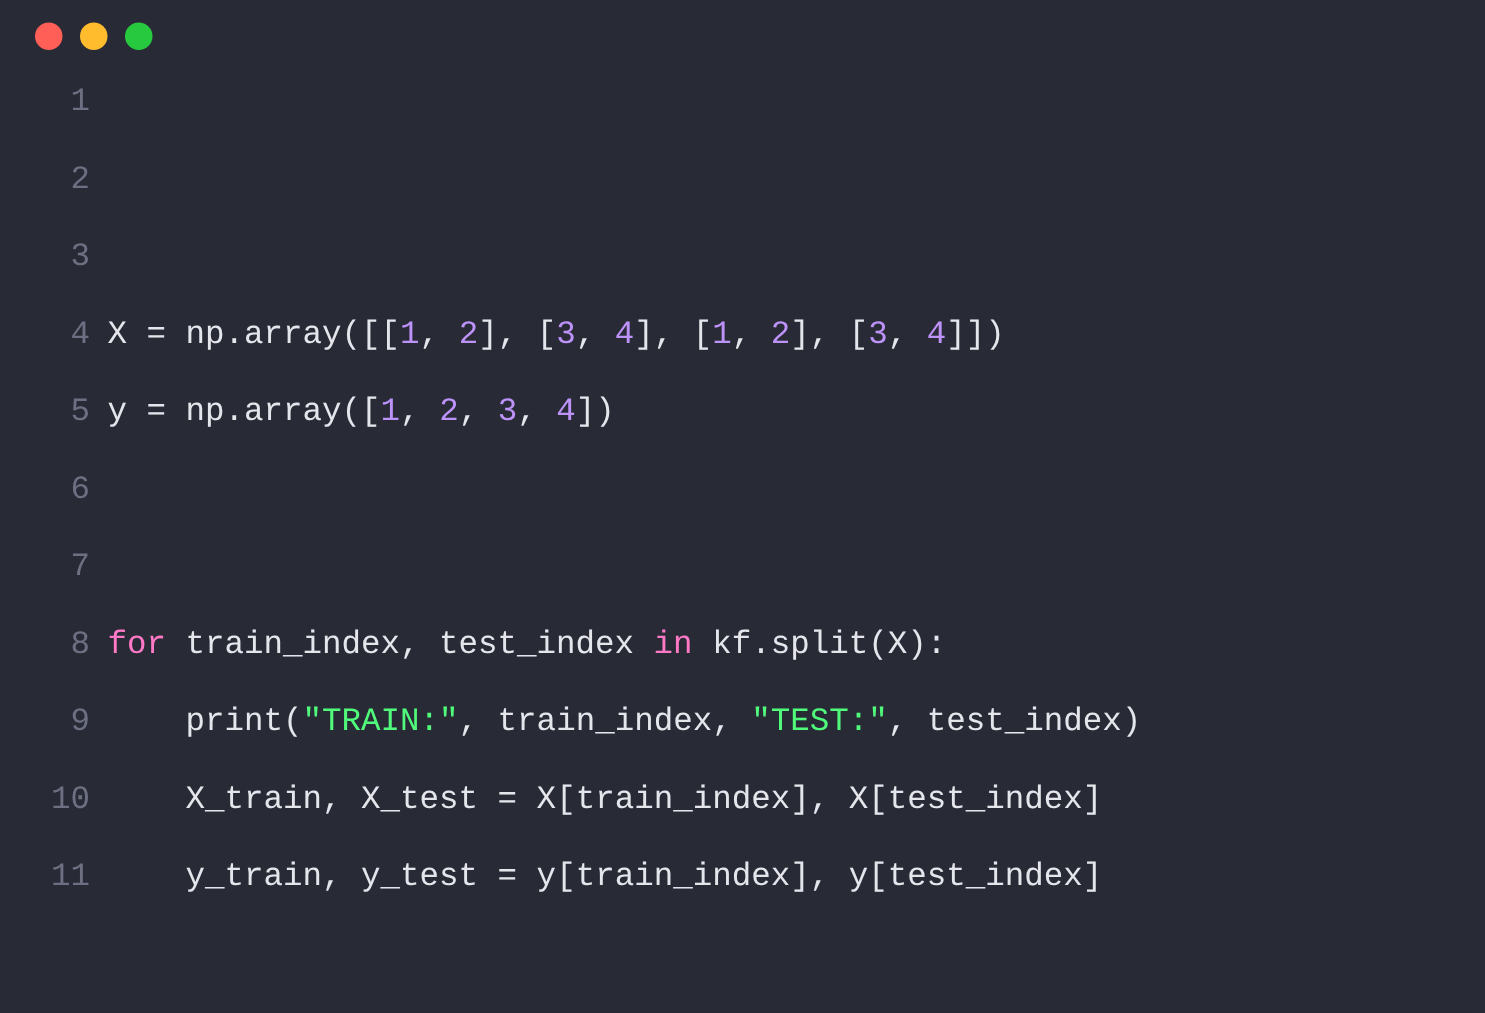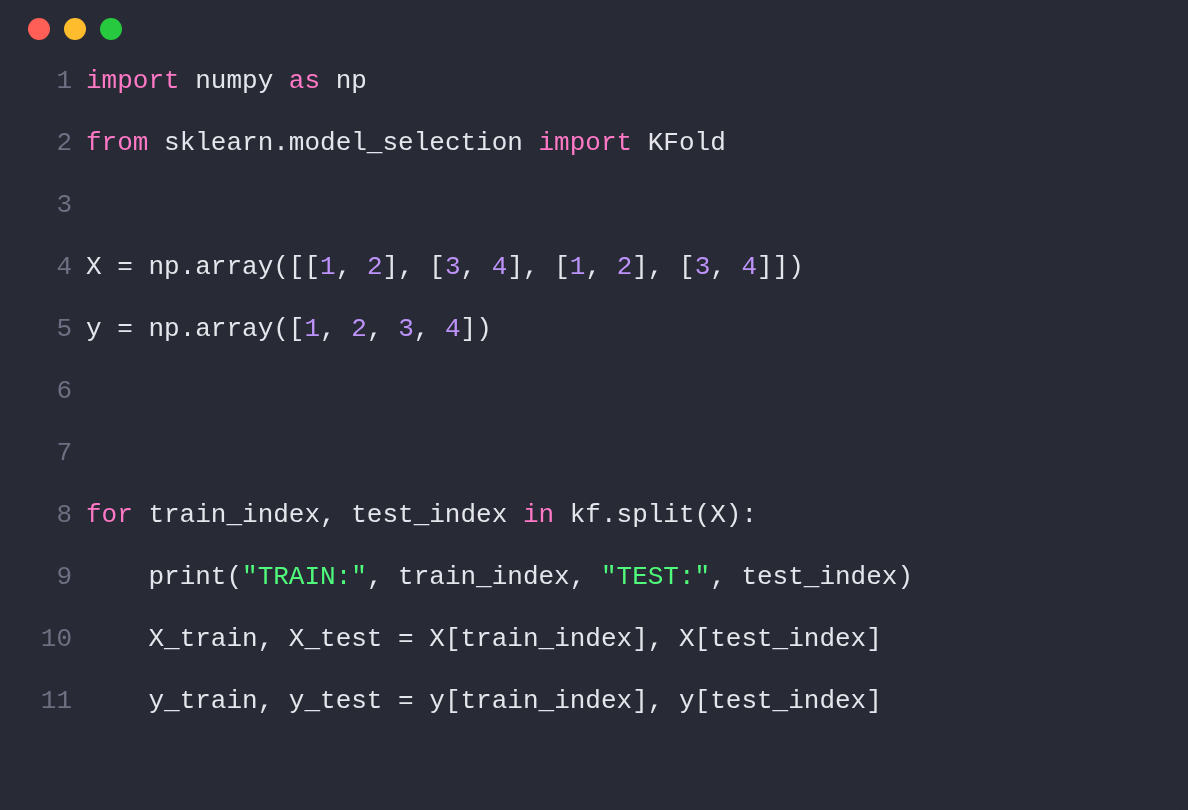--- a/index.html
+++ b/index.html
@@ -66,22 +66,22 @@
 </head>
 <body>
 
 <div class="window">
   <div class="traffic-lights">
     <div class="dot red"></div>
     <div class="dot yellow"></div>
     <div class="dot green"></div>
   </div>
   <div class="editor" id="editor">
-      <div class="line"><span class="gutter">1</span><span class="code"><span class="kw">import</span><span class="punc"> </span><span class="mod">numpy</span><span class="punc"> </span><span class="kw">as</span><span class="punc"> </span><span class="mod">np</span></span></div>
-      <div class="line"><span class="gutter">2</span><span class="code"><span class="kw">from</span><span class="punc"> </span><span class="mod">sklearn</span><span class="punc">.</span><span class="mod">model_selection</span><span class="punc"> </span><span class="kw">import</span><span class="punc"> </span><span class="mod">KFold</span></span></div>
+      <div class="line"><span class="gutter">1</span></div>
+      <div class="line"><span class="gutter">2</span></div>
       <div class="line"><span class="gutter">3</span><span class="code"></span></div>
       <div class="line"><span class="gutter">4</span><span class="code"><span class="mod">X </span><span class="punc">=</span><span class="mod"> np</span><span class="punc">.</span><span class="fn">array</span><span class="punc">([[</span><span class="num">1</span><span class="punc">, </span><span class="num">2</span><span class="punc">], [</span><span class="num">3</span><span class="punc">, </span><span class="num">4</span><span class="punc">], [</span><span class="num">1</span><span class="punc">, </span><span class="num">2</span><span class="punc">], [</span><span class="num">3</span><span class="punc">, </span><span class="num">4</span><span class="punc">]])</span></span></div>
       <div class="line"><span class="gutter">5</span><span class="code"><span class="mod">y </span><span class="punc">=</span><span class="mod"> np</span><span class="punc">.</span><span class="fn">array</span><span class="punc">([</span><span class="num">1</span><span class="punc">, </span><span class="num">2</span><span class="punc">, </span><span class="num">3</span><span class="punc">, </span><span class="num">4</span><span class="punc">])</span></span></div>
       <div class="line"><span class="gutter">6</span></div>
       <div class="line"><span class="gutter">7</span><span class="code"></span></div>
       <div class="line"><span class="gutter">8</span><span class="code"><span class="kw">for</span><span class="mod"> train_index</span><span class="punc">,</span><span class="mod"> test_index </span><span class="kw">in</span><span class="mod"> kf</span><span class="punc">.</span><span class="fn">split</span><span class="punc">(</span><span class="mod">X</span><span class="punc">)</span><span class="punc">:</span></span></div>
       <div class="line"><span class="gutter">9</span><span class="code"><span class="punc">    </span><span class="fn">print</span><span class="punc">(</span><span class="str">"TRAIN:"</span><span class="punc">, </span><span class="mod">train_index</span><span class="punc">, </span><span class="str">"TEST:"</span><span class="punc">, </span><span class="mod">test_index</span><span class="punc">)</span></span></div>
       <div class="line"><span class="gutter">10</span><span class="code"><span class="punc">    </span><span class="mod">X_train</span><span class="punc">, </span><span class="mod">X_test </span><span class="punc">=</span><span class="mod"> X</span><span class="punc">[</span><span class="mod">train_index</span><span class="punc">], </span><span class="mod">X</span><span class="punc">[</span><span class="mod">test_index</span><span class="punc">]</span></span></div>
       <div class="line"><span class="gutter">11</span><span class="code"><span class="punc">    </span><span class="mod">y_train</span><span class="punc">, </span><span class="mod">y_test </span><span class="punc">=</span><span class="mod"> y</span><span class="punc">[</span><span class="mod">train_index</span><span class="punc">], </span><span class="mod">y</span><span class="punc">[</span><span class="mod">test_index</span><span class="punc">]</span></span></div>
     </div>

